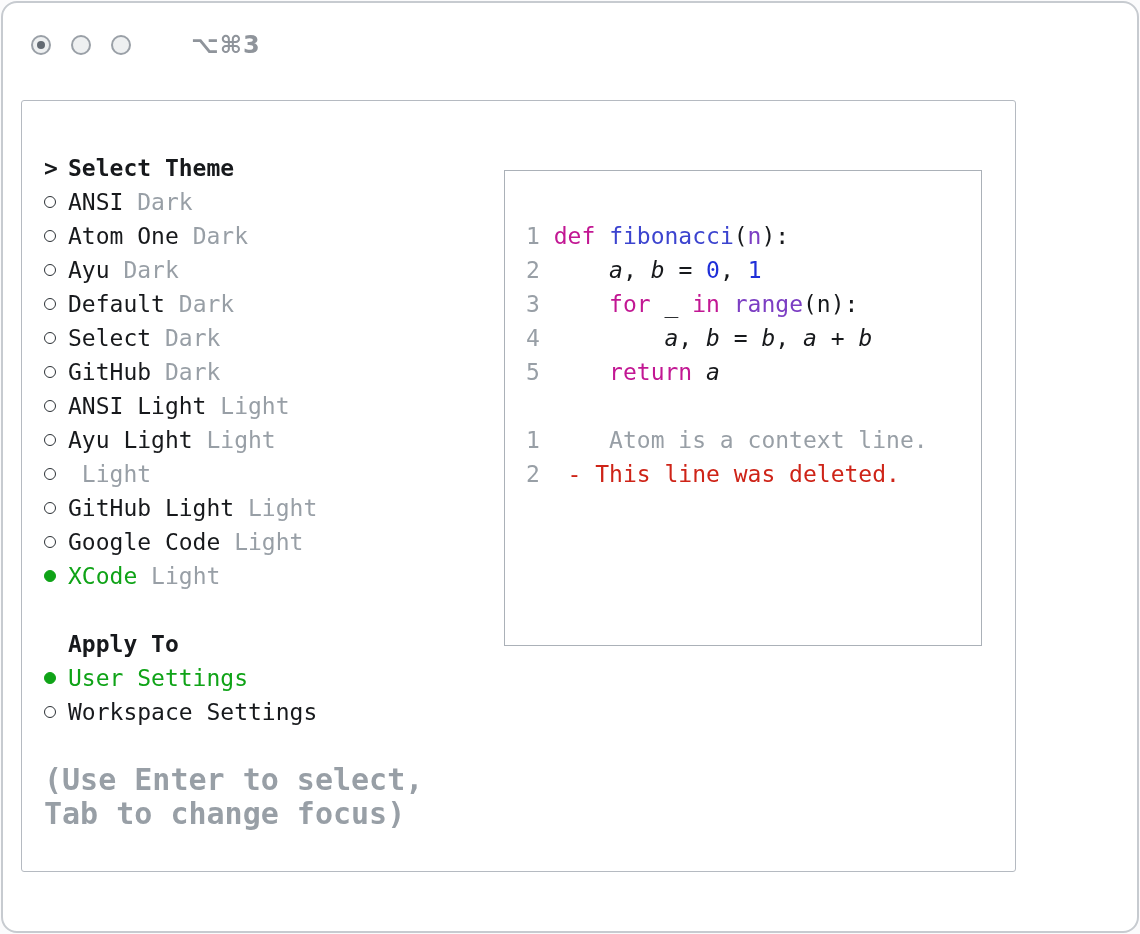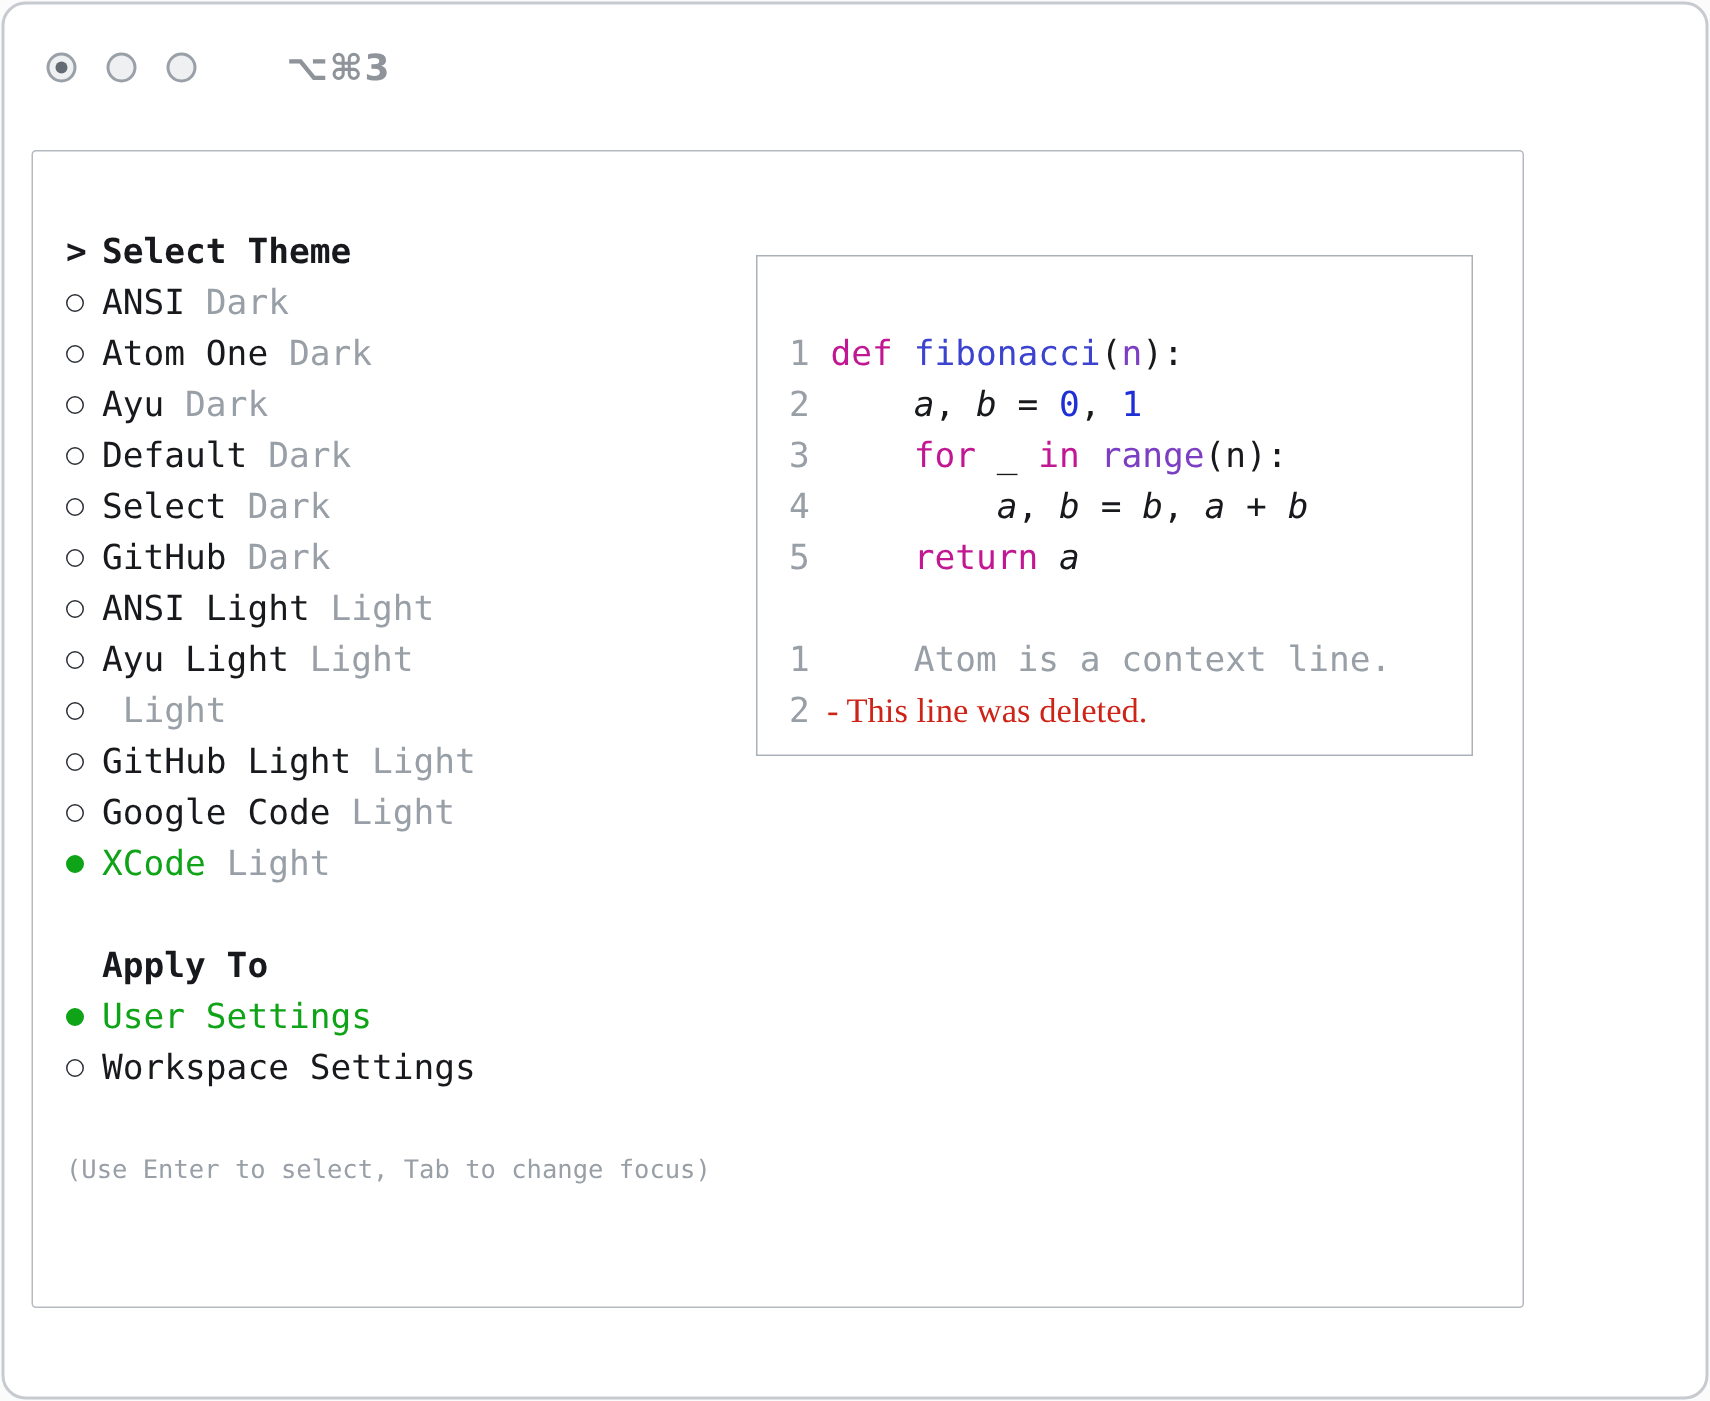--- a/index.html
+++ b/index.html
@@ -37,39 +37,39 @@
   .row { display:flex; align-items:center; height:34px; padding-left:22px; font-size:23px; white-space:pre; }
   .marker { width:24px; display:flex; align-items:center; font-weight:bold; }
   .circle { width:12px; height:12px; border-radius:50%; border:1.5px solid #2c3136; }
   .selected .circle { background:var(--accent-green); border-color:var(--accent-green); }
   .selected .label { color:var(--accent-green); }
   .title { font-weight:bold; }
   .variant { color:var(--gray); margin-left:1ch; }
   .spacer { height:34px; }
   .hint {
     padding-left:22px; margin-top:34px; width:460px;
-    font-size:17px; line-height:34px; color:var(--gray);
+    font-size:30px; line-height:34px; color:var(--gray);font-weight:bold;
   }
   .right { position:absolute; left:482px; top:50px; }
   .preview-title { height:34px; display:flex; align-items:center; font-weight:bold; font-size:23px; }
   .preview-box {
-    margin-top:19px; width:478px; height:334px;
+    margin-top:19px; width:478px; height:476px;
     border:1.5px solid #abb1b8; background:#fff;
     padding:48px 0 0 21px; overflow:hidden;
   }
   .code-line { height:34px; line-height:34px; font-size:23px; white-space:pre; }
   .ln { color:var(--gray); }
   .c-keyword { color:var(--keyword-pink); }
   .c-func    { color:var(--func-blue); }
   .c-num     { color:var(--number-blue); }
   .c-type    { color:var(--type-purple); }
   .c-param   { color:var(--type-purple); }
   .c-var     { font-style:italic; }
   .c-context { color:var(--gray); }
-  .c-deleted { color:var(--deleted-red);font-family:Liberation Serif, serif; }
+  .c-deleted { color:var(--deleted-red); }
   .c-added   { color:var(--added-green); }
 </style>
 </head>
 <body>
 
 <div class="window">
 
   <div class="titlebar">
     <span class="tl">
         <span class="dot"></span>

